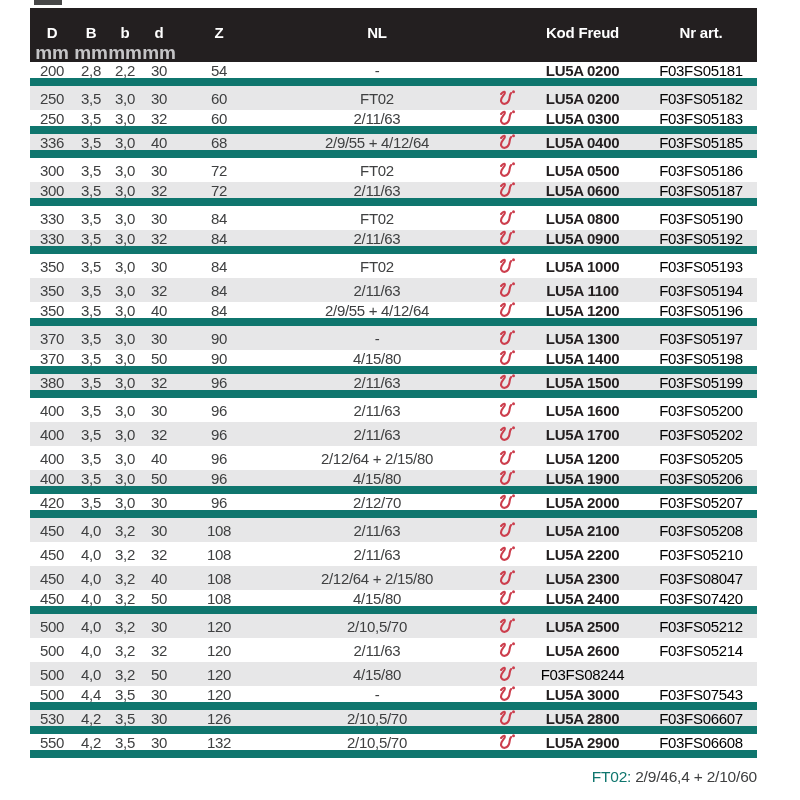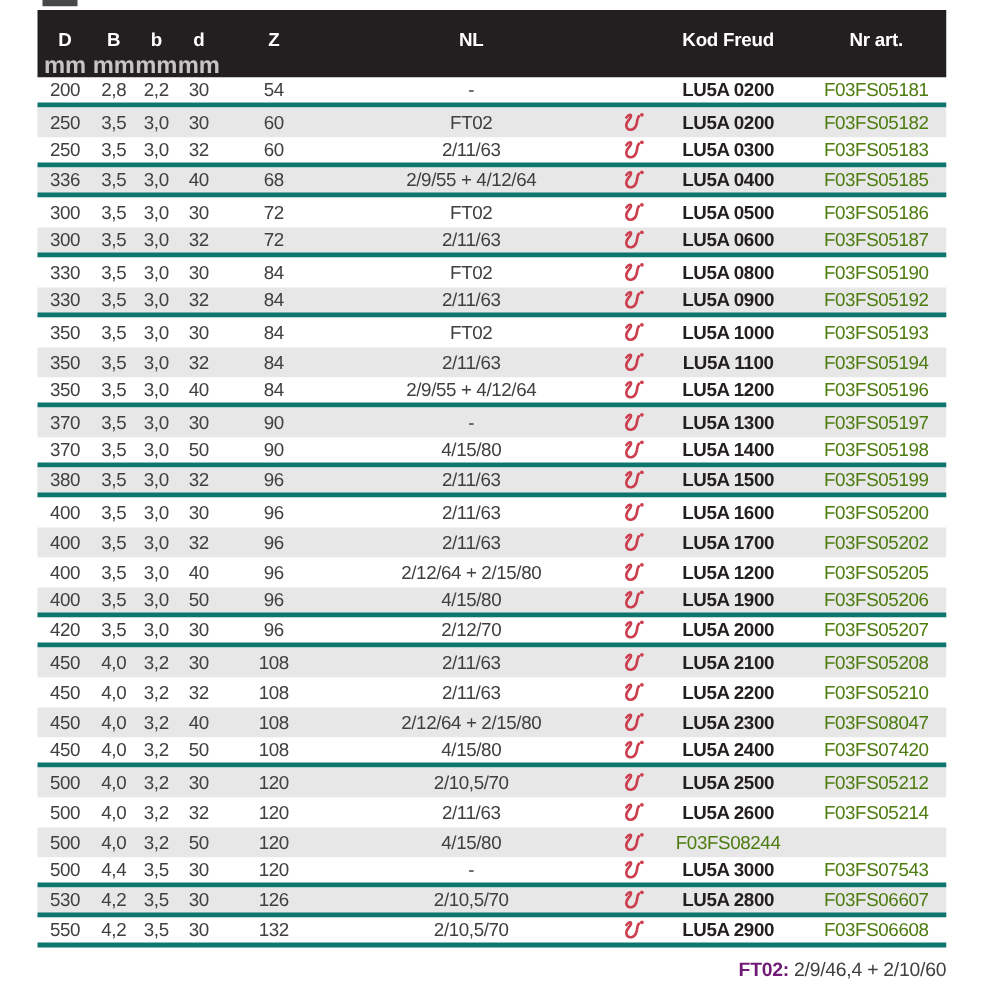--- a/index.html
+++ b/index.html
@@ -30,38 +30,38 @@
     padding-top:6px;
   }
   .hrow.units .hcell{font-size:19px;color:#c4c4c6;padding-top:3px;}
   
   .trow{
     display:grid;
     grid-template-columns:44px 34px 34px 34px 86px 230px 28px 125px 112px;
     height:24px;box-sizing:border-box;background:#ffffff;
   }
   .trow.alt{background:#e7e7e8;}
-  .trow.group-end{border-bottom:4px solid #0f766e;}
+  .trow.group-end{border-bottom:8px solid #0f766e;}
   .cell{
     display:flex;align-items:center;justify-content:center;
     font-size:15px;color:#3f4041;letter-spacing:-0.3px;line-height:1;
     white-space:nowrap;overflow:hidden;
   }
   .cell.kod{font-weight:700;color:#231f20;}
-  .cell.nr{color:#4d7c0f;}
+  .cell.nr{color:#000000;}
   .icon-cell{justify-content:center;}
   .squiggle{width:21px;height:19px;display:block;}
   .squiggle path{stroke:#cc3e4d;}
   .squiggle circle{fill:#cc3e4d;}
   
   .footer{
     position:absolute;right:43px;top:768px;
     font-size:15.5px;color:#3f4041;letter-spacing:-0.2px;white-space:nowrap;
   }
-  .ft-label{font-weight:700;color:#701a75;margin-right:4px;}
+  .ft-label{font-weight:400;color:#0f766e;margin-right:4px;}
 </style>
 </head>
 <body>
 
 <div class="page">
   <div class="artifact"></div>
 
   <div class="tbl">
     <div class="thead">
       <div class="hrow labels">

